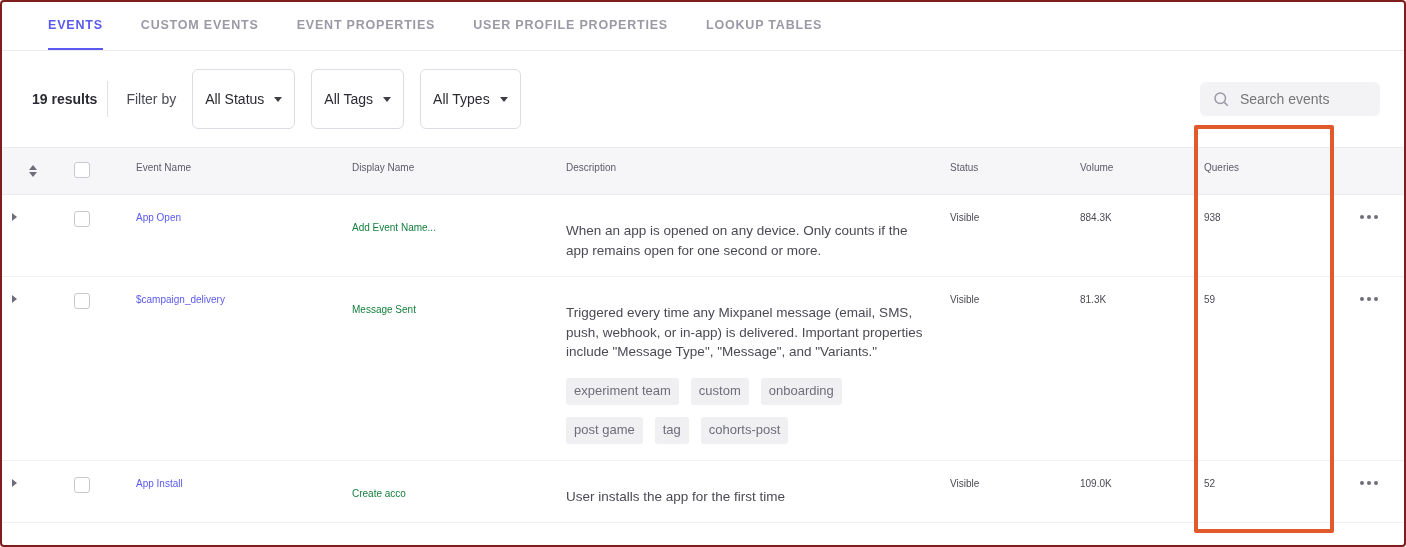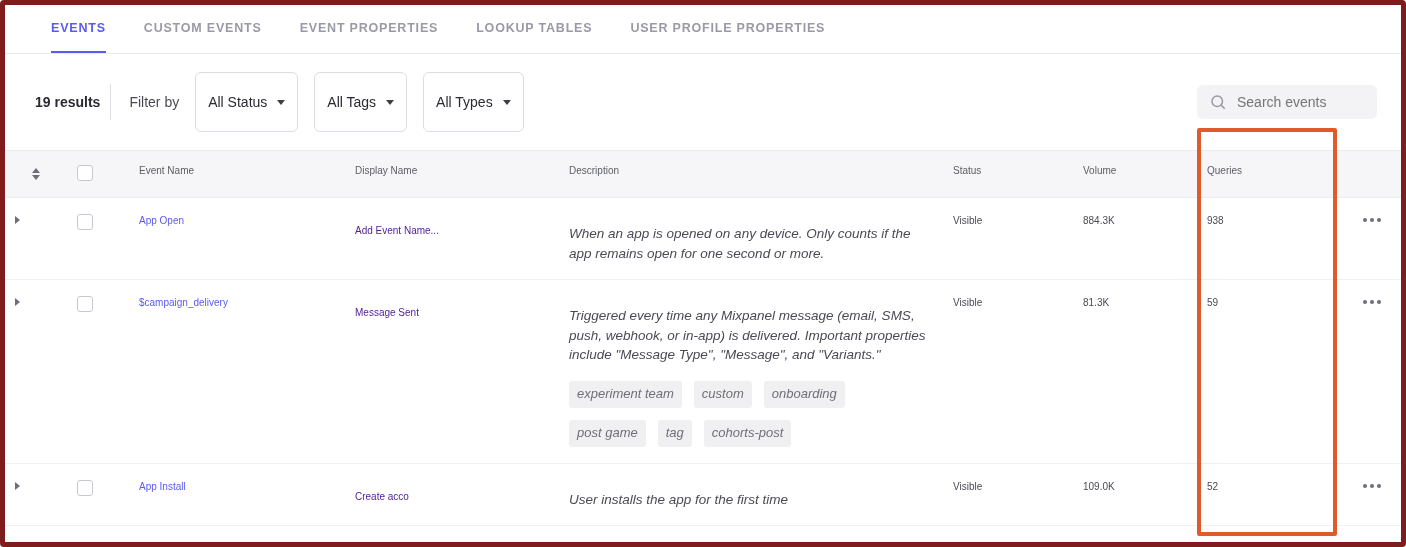--- a/index.html
+++ b/index.html
@@ -5,21 +5,21 @@
   * { box-sizing: border-box; margin: 0; padding: 0; }
   body {
     font-family: -apple-system, BlinkMacSystemFont, "Segoe UI", Helvetica, Arial, sans-serif;
     background: #fff;
     color: #3e3e47;
     font-size: 14px;
   }
   .frame {
     width: 1406px;
     height: 547px;
-    border: 5px solid #7f1d1d;
+    border: 2px solid #7f1d1d;
     border-radius: 4px;
     overflow: hidden;
     position: relative;
   }
   .inner {
     padding: 0;
   }
   .topbar {
     display: flex;
     align-items: center;
@@ -176,22 +176,22 @@
     color: #4a4a55;
     line-height: 1.45;
   }
   .td.eventname a {
     color: #5a5af0;
     text-decoration: none;
   }
   .td.display-placeholder {
     color: #a9a9b5;
   }
-  .td.display { color: #4c1d95; padding-top: 26px; }
-  .td.desc { padding-top: 26px; font-size: 13.5px; font-style: italic; }
+  .td.display { color: #15803d; padding-top: 26px; }
+  .td.desc { padding-top: 26px; font-size: 13.5px; }
   .td.desc .tags {
     margin-top: 16px;
     display: flex;
     flex-wrap: wrap;
     gap: 12px;
   }
   .tag {
     background: #f0f0f3;
     color: #6e6e7a;
     padding: 4px 8px;
@@ -234,22 +234,22 @@
 <body>
 
 <div class="frame">
   <div class="inner">
 
     <div class="topbar">
       <div class="tabs" id="tabs">
           <div class="tab active">EVENTS</div>
           <div class="tab">CUSTOM EVENTS</div>
           <div class="tab">EVENT PROPERTIES</div>
+          <div class="tab">USER PROFILE PROPERTIES</div>
           <div class="tab">LOOKUP TABLES</div>
-          <div class="tab">USER PROFILE PROPERTIES</div>
         </div>
     </div>
 
     <div class="filterbar">
       <div class="results-count">19 results</div>
       <div class="filter-label">Filter by</div>
       <div class="select-btn">
         <span>All Status</span>
         <span class="chev"></span>
       </div>

